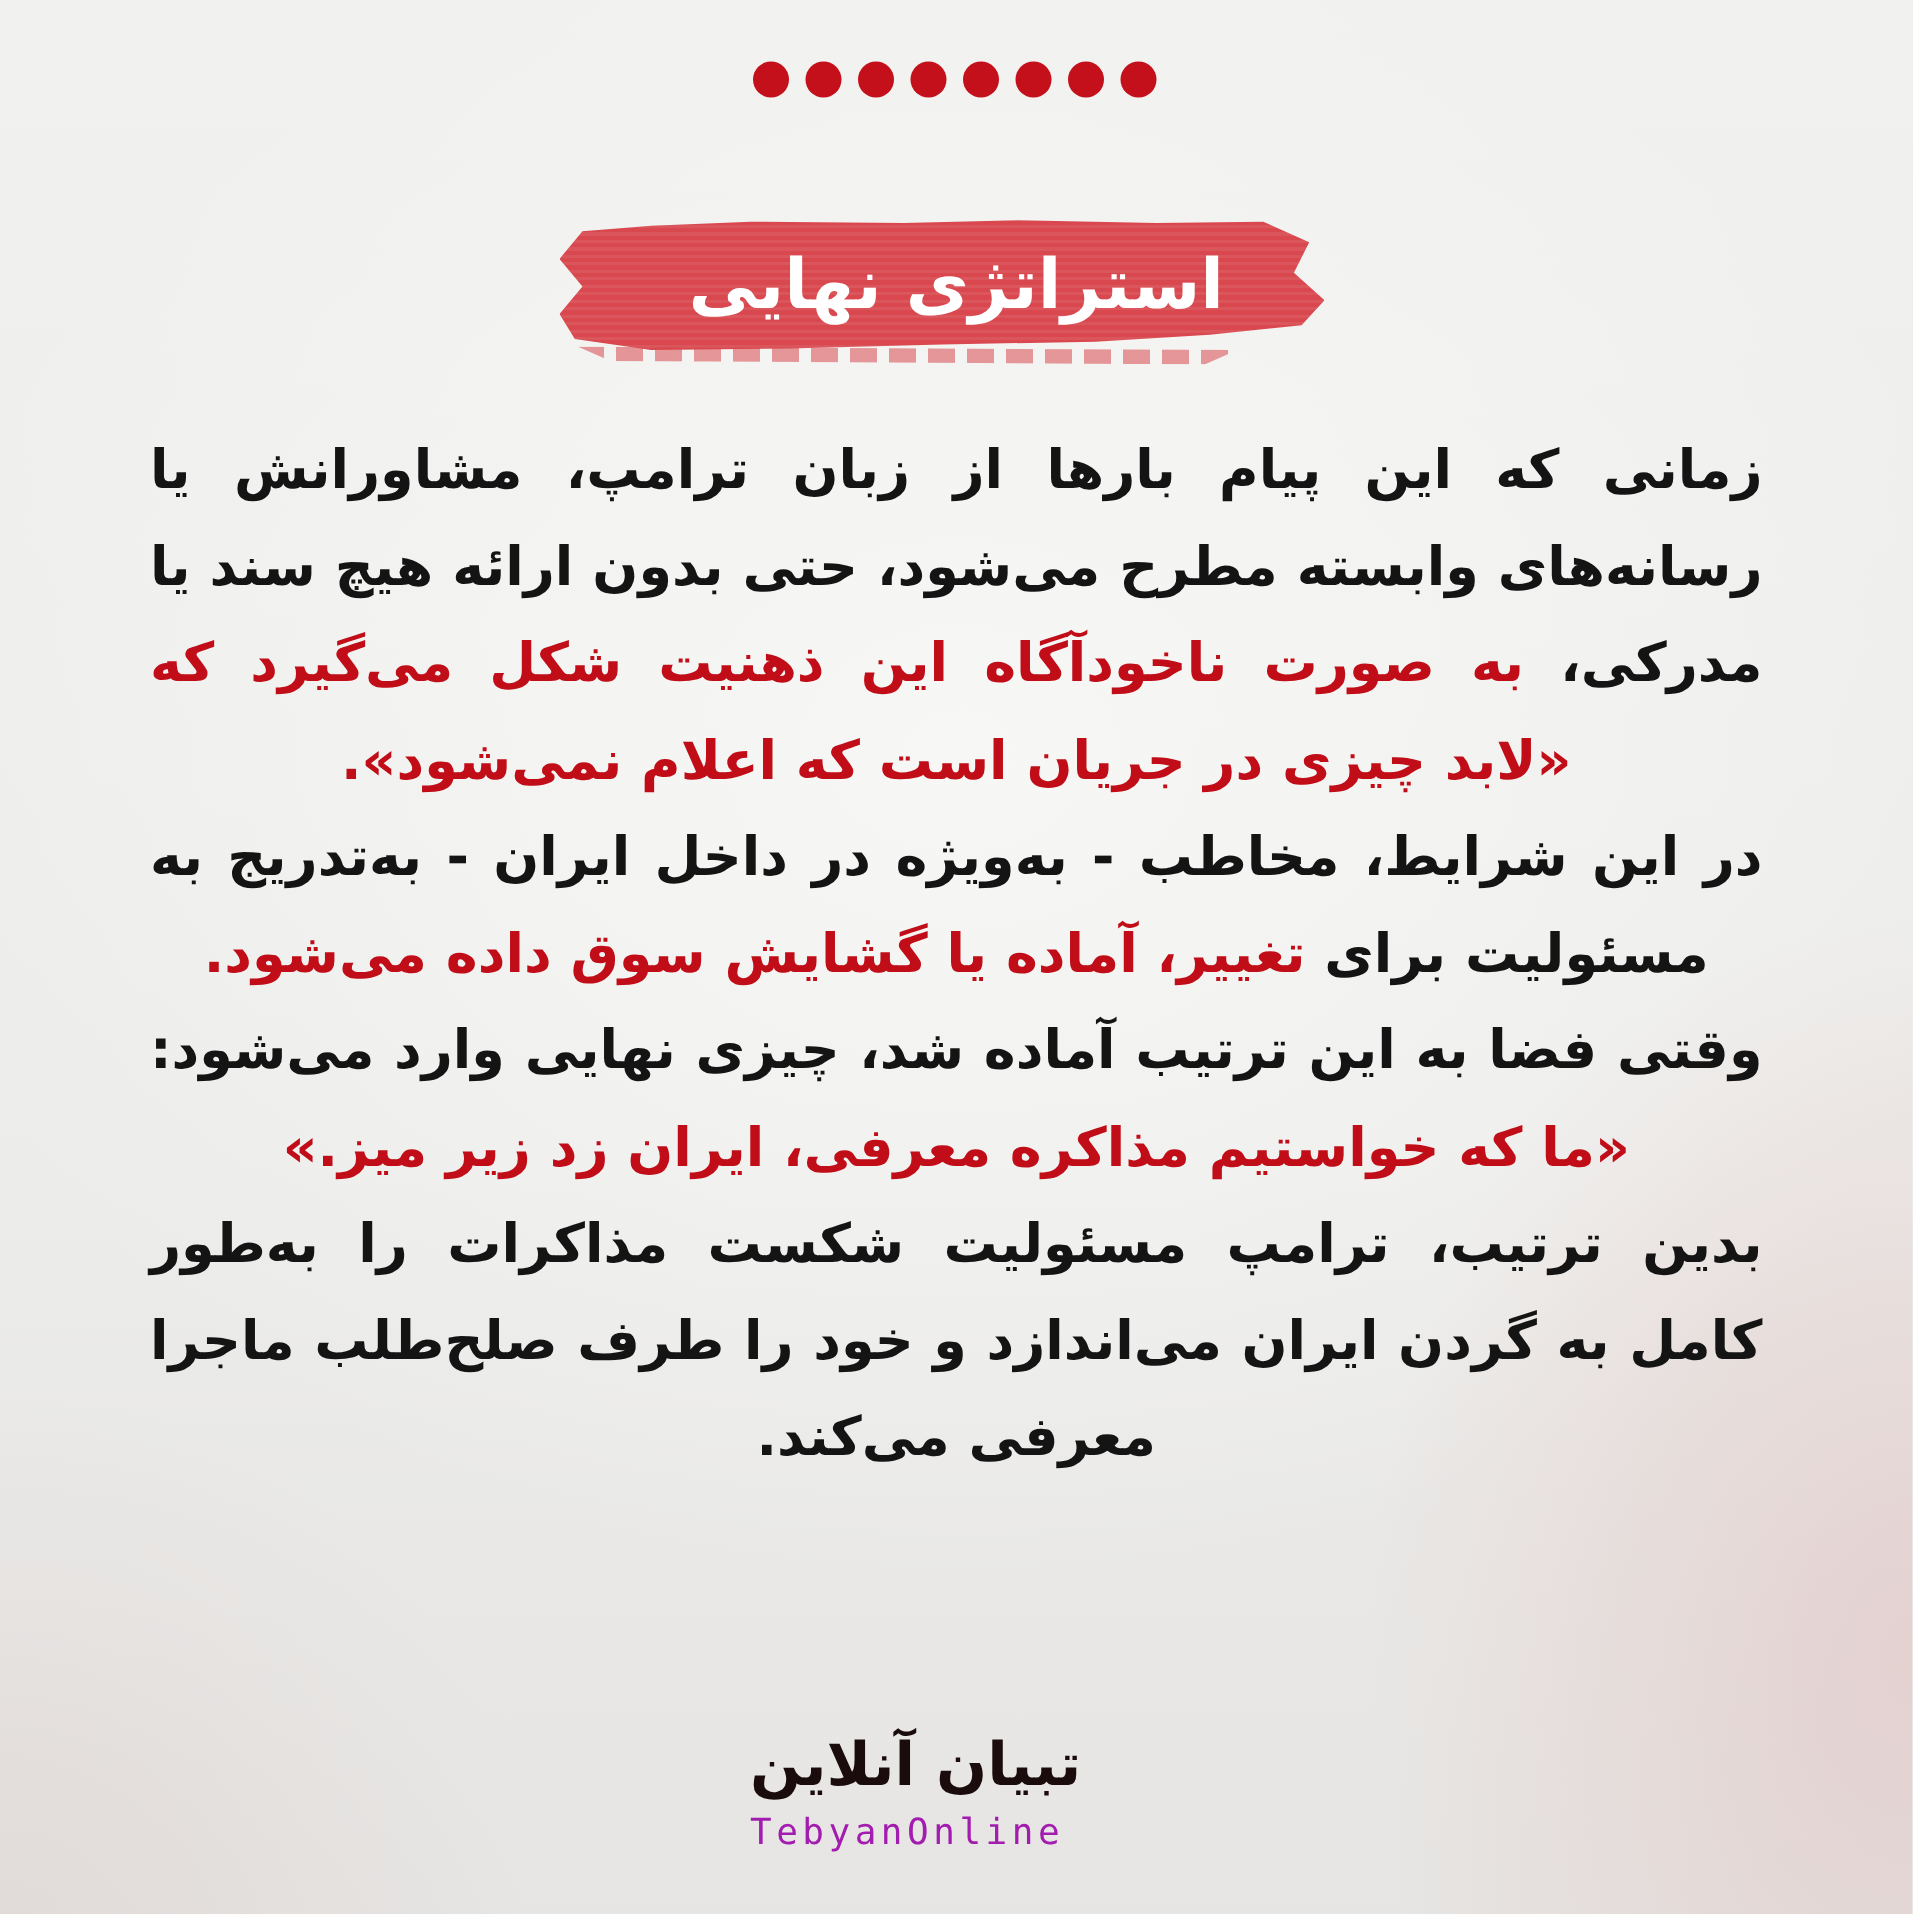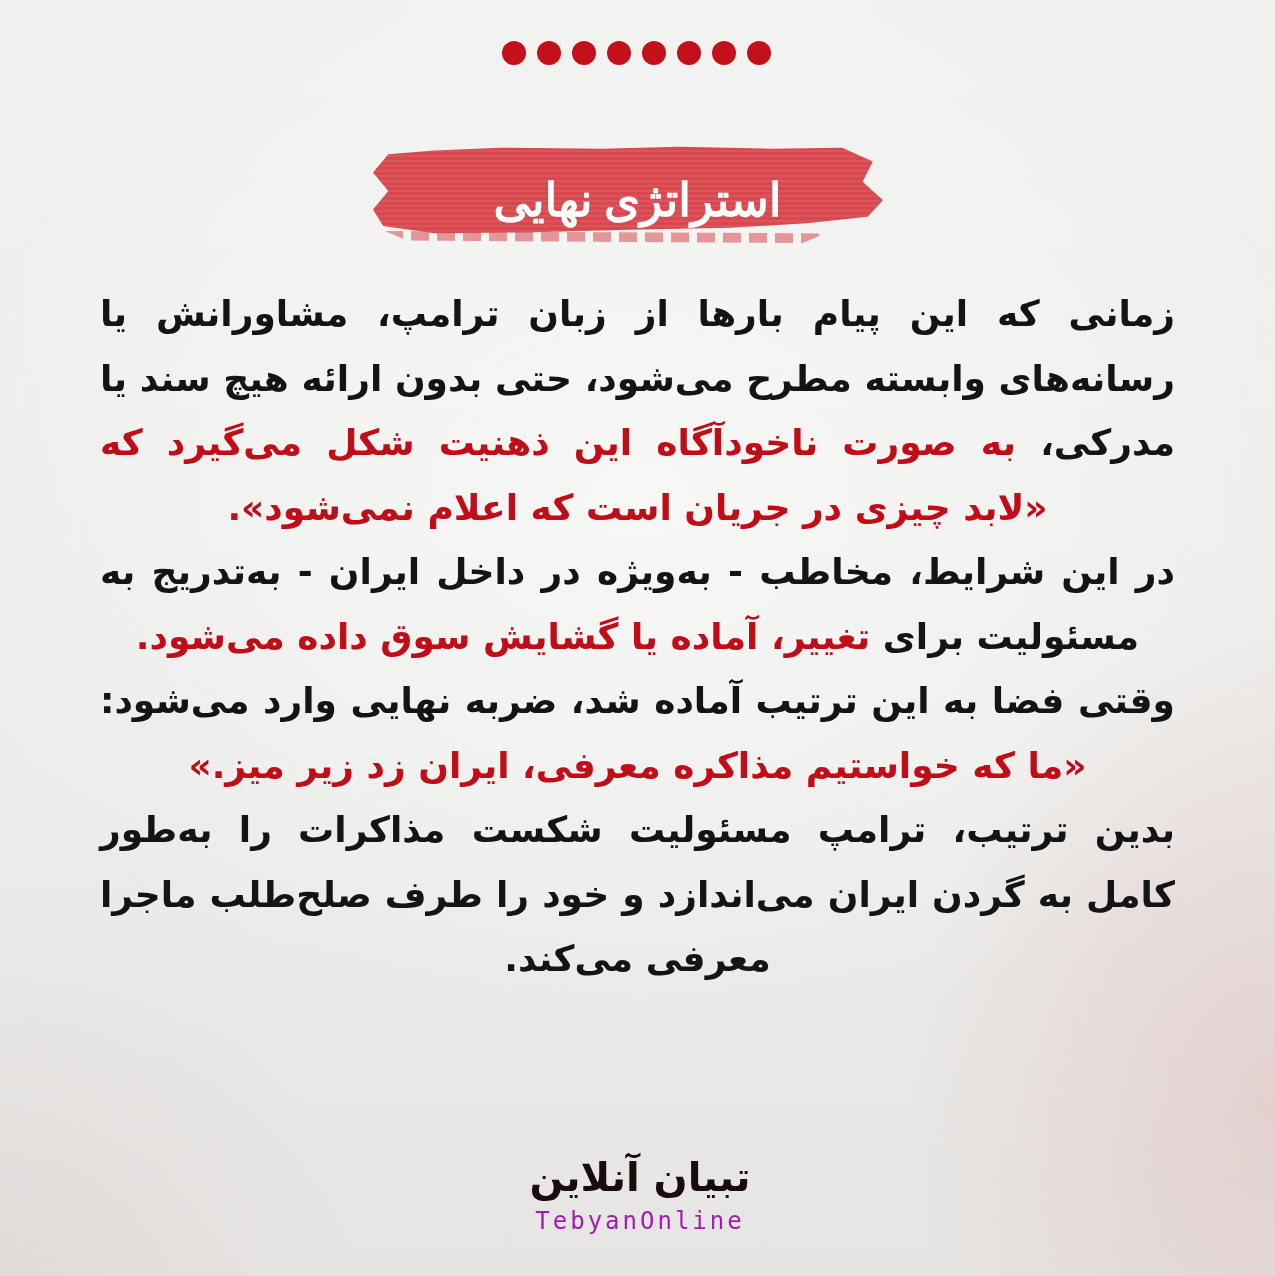--- a/index.html
+++ b/index.html
@@ -93,21 +93,21 @@
       text-align-last: center;
     }
     .hl {
       color: #c00d17;
     }
     .logo {
       position: absolute;
       top: 1152px;
       left: 500px;
       width: 280px;
-      text-align: center;
+      text-align: left;
     }
     .logo-fa {
       direction: rtl;
       font-size: 40px;
       font-weight: bold;
       color: #1a0b0c;
       line-height: 50px;
     }
     .logo-en {
       font-family: "DejaVu Sans Mono", monospace;
@@ -130,26 +130,26 @@
   <span class="dot"></span>
   <span class="dot"></span>
   <span class="dot"></span>
   <span class="dot"></span>
   <span class="dot"></span>
 </div>
 
 <div class="title-wrap">
   <div class="brush"></div>
   <div class="brush-streak"></div>
-  <h1 class="title" style="margin:12px;font-family:Liberation Serif, serif;">استراتژی نهایی</h1>
+  <h1 class="title" style="margin:0;">استراتژی نهایی</h1>
 </div>
 
 <div class="body-text">
   <p class="para"><span>زمانی که این پیام بارها از زبان ترامپ، مشاورانش یا رسانه‌های وابسته مطرح می‌شود، حتی بدون ارائه هیچ سند یا مدرکی، </span><span class="hl">به صورت ناخودآگاه این ذهنیت شکل می‌گیرد که «لابد چیزی در جریان است که اعلام نمی‌شود».</span></p>
   <p class="para"><span>در این شرایط، مخاطب - به‌ویژه در داخل ایران - به‌تدریج به مسئولیت برای </span><span class="hl">تغییر، آماده یا گشایش سوق داده می‌شود.</span></p>
-  <p class="para"><span>وقتی فضا به این ترتیب آماده شد، ضربه نهایی وارد می‌شود: </span><span class="hl">«ما که خواستیم مذاکره معرفی، ایران زد زیر میز.»</span></p>
+  <p class="para"><span>وقتی فضا به این ترتیب آماده شد، چیزی نهایی وارد می‌شود: </span><span class="hl">«ما که خواستیم مذاکره معرفی، ایران زد زیر میز.»</span></p>
   <p class="para"><span>بدین ترتیب، ترامپ مسئولیت شکست مذاکرات را به‌طور کامل به گردن ایران می‌اندازد و خود را طرف صلح‌طلب ماجرا معرفی می‌کند.</span></p>
 </div>
 
 <div class="logo">
   <div class="logo-fa">تبیان آنلاین</div>
   <div class="logo-en">TebyanOnline</div>
 </div>
 
 </body></html>

